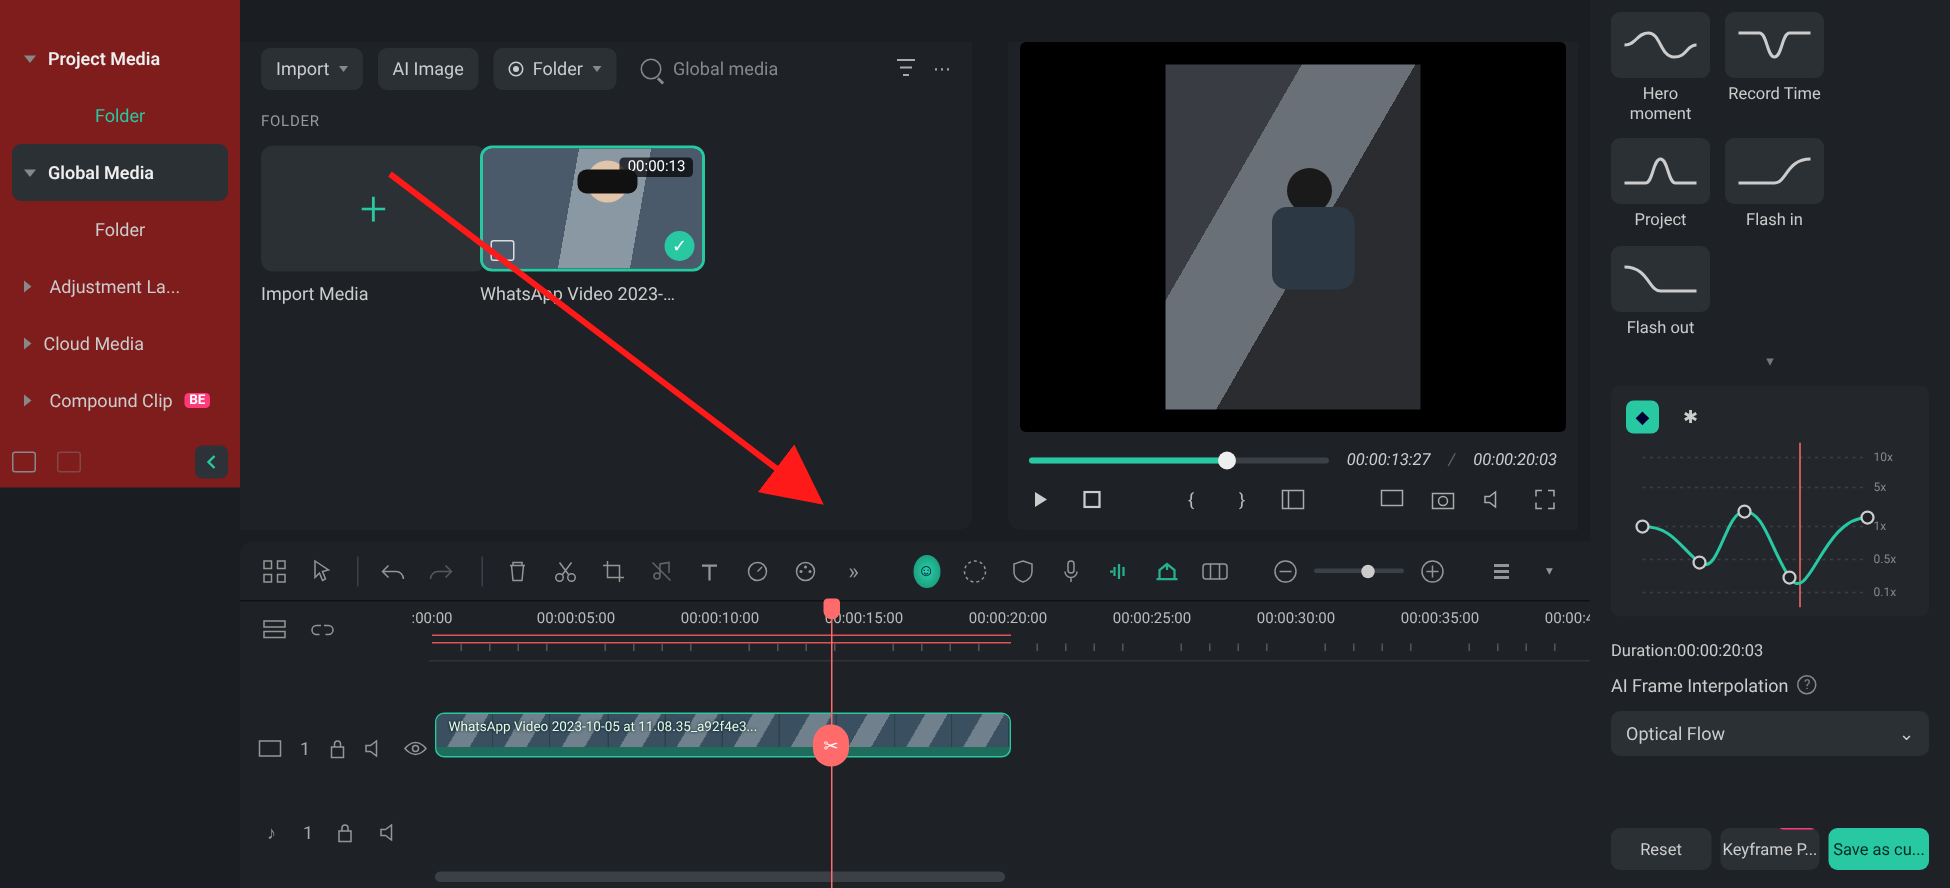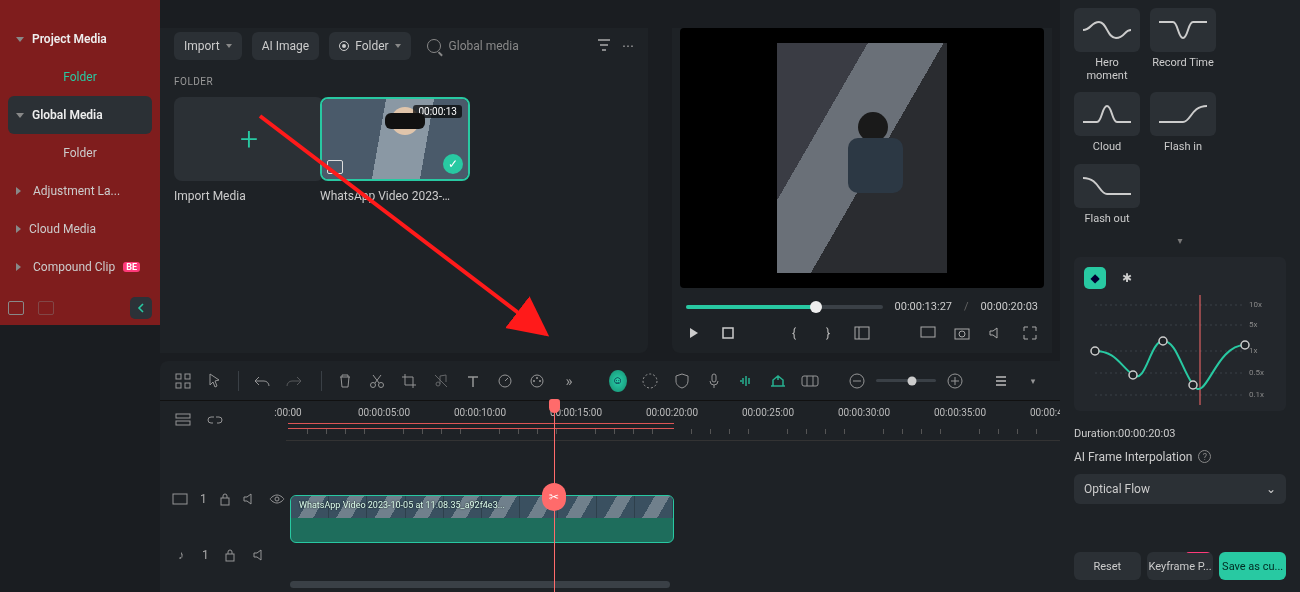--- a/index.html
+++ b/index.html
@@ -44,40 +44,40 @@
   .vr-person{position:absolute;left:40%;top:10%;width:50px;height:64px;}
   .vr-head{width:28px;height:28px;background:#e0c5ab;border-radius:50%;margin:0 auto;}
   .vr-goggle{width:40px;height:16px;background:#111;border-radius:6px;margin:-22px auto 0;position:relative;z-index:2;}
   
   .preview{width:380px;background:#1e2226;border-radius:0 0 0 8px;display:flex;flex-direction:column;}
   .preview-stage{flex:1;display:flex;align-items:center;justify-content:center;background:#000;margin:0 8px;border-radius:4px;overflow:hidden;}
   .preview-vid{width:170px;height:230px;background:linear-gradient(120deg,#3a3c44 0 30%,#6a7078 30% 55%,#2a2c30 55% 100%);position:relative;}
   .pv-person{position:absolute;left:42%;top:30%;width:60px;height:90px;}
   .pv-head{width:30px;height:30px;background:#1a1a1a;border-radius:50%;margin-left:10px;}
   .pv-body{width:55px;height:55px;background:#2c3844;border-radius:10px;margin-top:-4px;}
-  .prog{display:flex;align-items:center;gap:12px;padding:12px 14px 6px;}
+  .prog{display:flex;align-items:center;gap:12px;padding:12px 14px 6px;font-style:italic;}
   .prog-bar{flex:1;height:4px;background:#3a4046;border-radius:2px;position:relative;}
   .prog-fill{position:absolute;left:0;top:0;height:100%;width:66%;background:#28c9a2;border-radius:2px;}
   .prog-knob{position:absolute;left:66%;top:50%;width:12px;height:12px;background:#eee;border-radius:50%;transform:translate(-50%,-50%);}
   .prog-time{font-size:11px;color:#ccc;}
   .prog-sep{color:#666;}
   .pv-controls{display:flex;align-items:center;gap:18px;padding:6px 14px 12px;color:#bbb;}
   .pv-controls .sp{flex:1;}
   .pv-ico{width:16px;height:16px;display:flex;align-items:center;justify-content:center;cursor:pointer;}
   
   .center-bottom{background:#1e2226;border-radius:8px 0 0 0;margin-top:8px;flex:1;display:flex;}
   .tl-toolbar{height:40px;display:flex;align-items:center;gap:14px;padding:0 12px;color:#aaa;font-size:15px;}
   .tl-toolbar.wide{border-bottom:1px solid #111;}
   .tl-toolbar .sep{width:1px;height:20px;background:#3a4046;}
   .tl-ico{width:18px;height:18px;display:flex;align-items:center;justify-content:center;cursor:pointer;opacity:.85;}
   .tl-ico.accent{color:#28c9a2;}
   .tl-rows{position:absolute;left:126px;right:0;top:80px;bottom:0;}
   .tl-row{height:56px;display:flex;align-items:center;position:relative;}
   .tl-track-controls{position:absolute;left:-126px;top:0;width:126px;height:56px;display:flex;align-items:center;gap:12px;padding:0 12px;color:#aaa;}
-  .clip{position:absolute;left:130px;top:24px;width:384px;height:48px;border:1.5px solid #28c9a2;border-radius:6px;overflow:hidden;background:linear-gradient(#1e6d5c,#1e6d5c);}
+  .clip{position:absolute;left:130px;top:4px;width:384px;height:30px;border:1.5px solid #28c9a2;border-radius:6px;overflow:hidden;background:linear-gradient(#1e6d5c,#1e6d5c);}
   .clip-strip{position:absolute;left:0;top:0;right:0;height:22px;display:flex;}
   .clip-strip span{flex:1;background:linear-gradient(120deg,#3a5060 0 40%,#70808c 40% 70%,#3a5060 70%);border-right:1px solid rgba(0,0,0,.2);}
   .clip-name{position:absolute;left:8px;top:4px;font-size:9px;color:#dfe;white-space:nowrap;z-index:2;text-shadow:0 0 2px #000;}
   .ruler{position:absolute;left:126px;right:0;top:40px;height:40px;}
   .ruler-tick{position:absolute;top:6px;font-size:10px;color:#bbb;transform:translateX(-50%);}
   .ruler-bar{position:absolute;left:0;right:0;bottom:0;height:1px;background:#333;}
   .ruler-range{position:absolute;top:22px;height:6px;border-top:1px solid #d55;border-bottom:1px solid #d55;}
   .playhead{position:absolute;top:40px;bottom:0;width:1px;background:#ff6b6b;z-index:5;}
   .playhead::before{content:"";position:absolute;top:-2px;left:-5px;width:11px;height:14px;background:#ff6b6b;border-radius:3px 3px 6px 6px;}
   .cut-knob{position:absolute;top:82px;left:-12px;width:24px;height:28px;background:#ff6b6b;border-radius:12px;display:flex;align-items:center;justify-content:center;color:#fff;font-size:12px;z-index:6;}
@@ -565,21 +565,21 @@
             </svg>
           </div>
         <div class="preset-label">Record Time</div>
       </div>
       <div class="preset">
         <div class="preset-box">
             <svg width="50" height="22" viewBox="0 0 50 22">
               <path d="M1 19h14c5 0 5-16 10-16s5 16 10 16h14"></path>
             </svg>
           </div>
-        <div class="preset-label">Cloud</div>
+        <div class="preset-label">Project</div>
       </div>
       <div class="preset">
         <div class="preset-box">
             <svg width="50" height="22" viewBox="0 0 50 22">
               <path d="M1 19h24c8 0 8-16 24-16"></path>
             </svg>
           </div>
         <div class="preset-label">Flash in</div>
       </div>
       <div class="preset">

